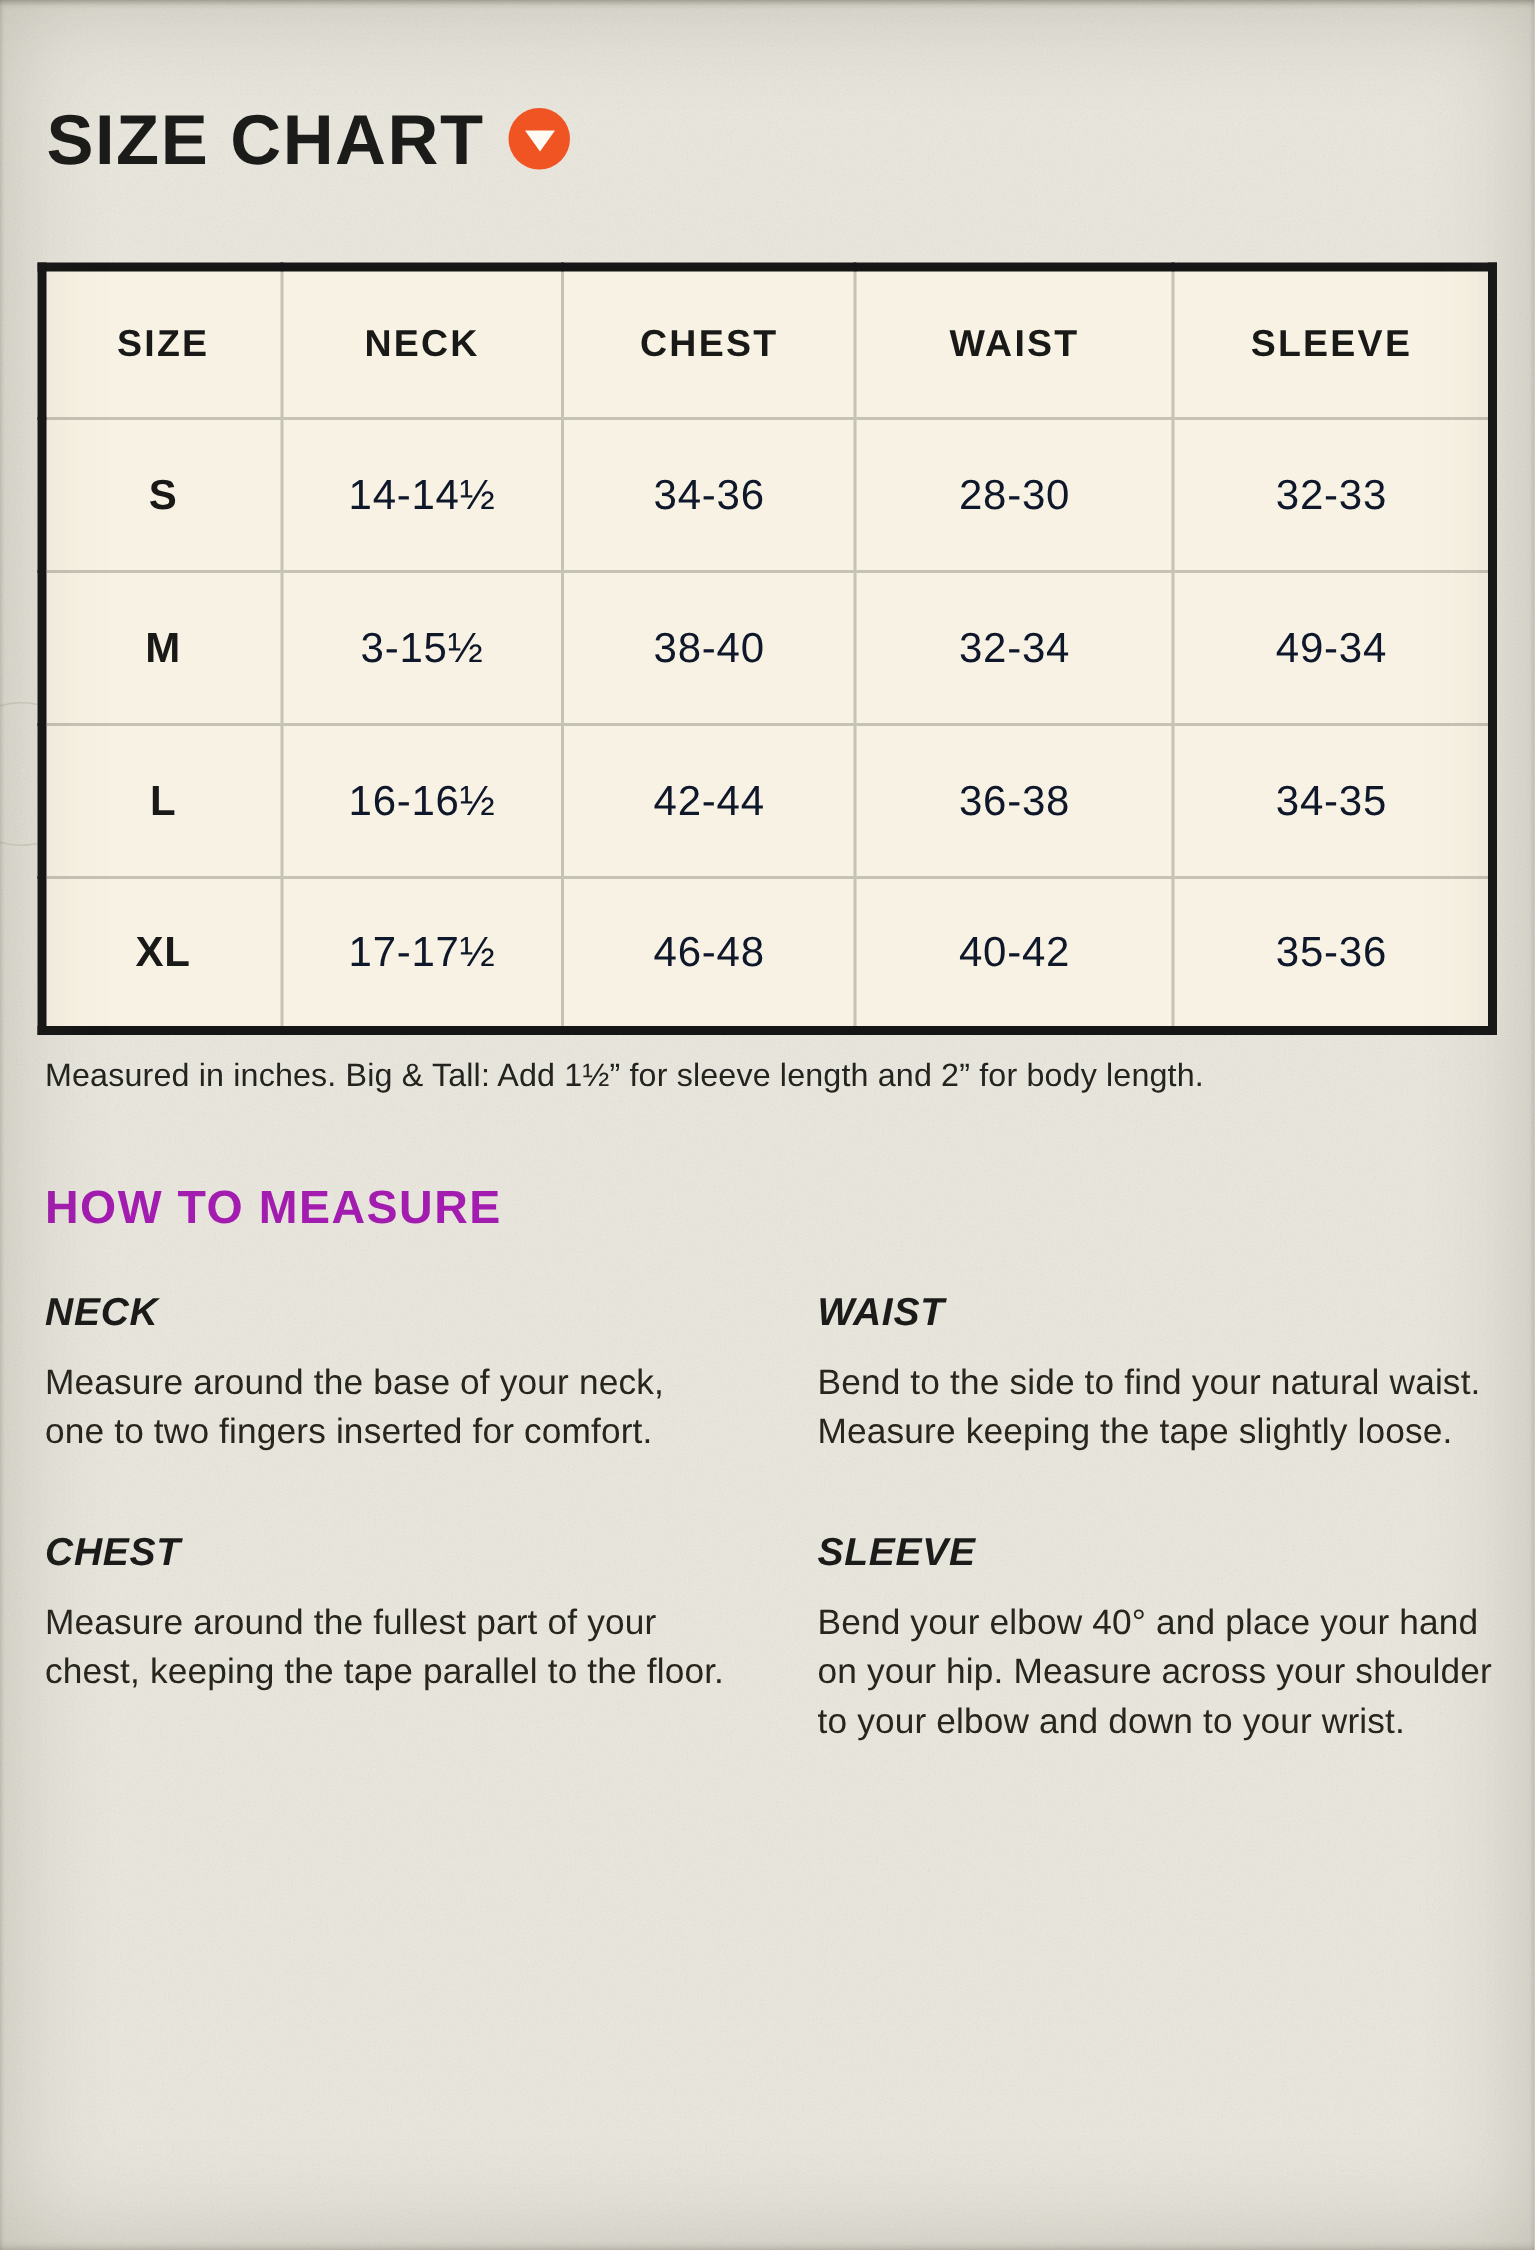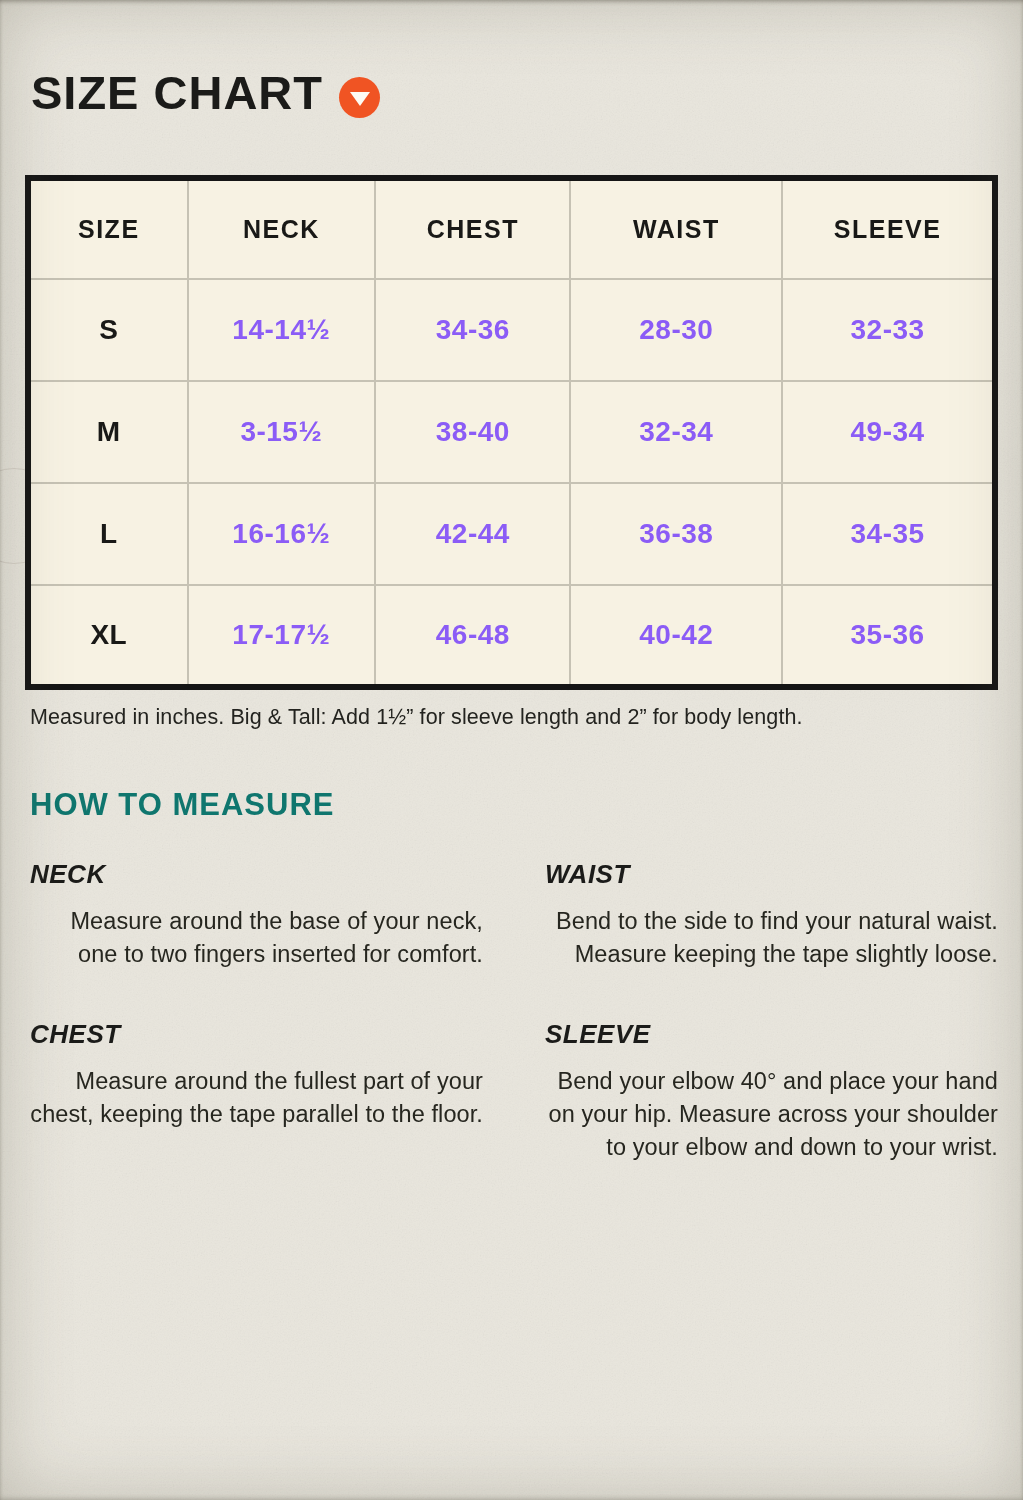--- a/index.html
+++ b/index.html
@@ -31,21 +31,21 @@
   .paper-crease{
     position:absolute;left:-34px;top:468px;width:96px;height:96px;
     border-radius:50%;border:1px solid rgba(70,60,45,.12);
     z-index:1;pointer-events:none;
   }
   .page{
     position:relative;z-index:2;
     padding:0 25px;
   }
   .title-row{
-    display:flex;align-items:flex-end;gap:16px;
+    display:flex;align-items:flex-start;gap:16px;
     margin:68px 0 0 6px;
     height:50px;
   }
   .page-title{
     font-size:47px;font-weight:bold;letter-spacing:1px;line-height:50px;
     color:#1b1b19;
   }
   .chart-toggle{
     width:41px;height:41px;border-radius:50%;
     background:var(--accent);
@@ -74,46 +74,45 @@
     text-align:center;vertical-align:middle;
   }
   table.size-table th{
     height:101px;
     font-size:25px;font-weight:bold;letter-spacing:1.5px;
     color:#191917;
   }
   table.size-table td{
     height:102px;
     font-size:28px;letter-spacing:.5px;
-    font-weight:bold;color:#8b5cf6;
+    font-weight:normal;color:#0f172a;
   }
   table.size-table td.size-col{font-weight:bold;color:#191917;}
   .measure-note{
     margin:15px 0 0 5px;
     font-size:21.5px;color:#23231f;letter-spacing:.1px;
   }
   .how-heading{
     margin:57px 0 0 5px;
-    font-size:31px;font-weight:bold;letter-spacing:1px;color:#0f766e;
+    font-size:31px;font-weight:bold;letter-spacing:1px;color:#a21caf;
   }
   .measure-grid{
     display:grid;
     grid-template-columns:1fr 1fr;
     column-gap:62px;row-gap:47px;
     margin:36px 0 0 5px;
   }
   .measure-section .section-label{
     font-size:26px;font-weight:bold;font-style:italic;
     letter-spacing:.5px;color:#1b1b19;
     margin-bottom:15px;
   }
   .measure-section p{
     font-size:23.5px;line-height:1.42;color:#26261f;
     letter-spacing:.1px;
-    text-align:right;
   }
 </style>
 </head>
 <body>
 
 <svg class="paper-texture" xmlns="http://www.w3.org/2000/svg">
   <defs>
     <filter id="grain" x="0" y="0" width="100%" height="100%">
       <feTurbulence type="fractalNoise" baseFrequency="0.72" numOctaves="3" seed="7" stitchTiles="stitch"></feTurbulence>
       <feColorMatrix type="saturate" values="0"></feColorMatrix>

